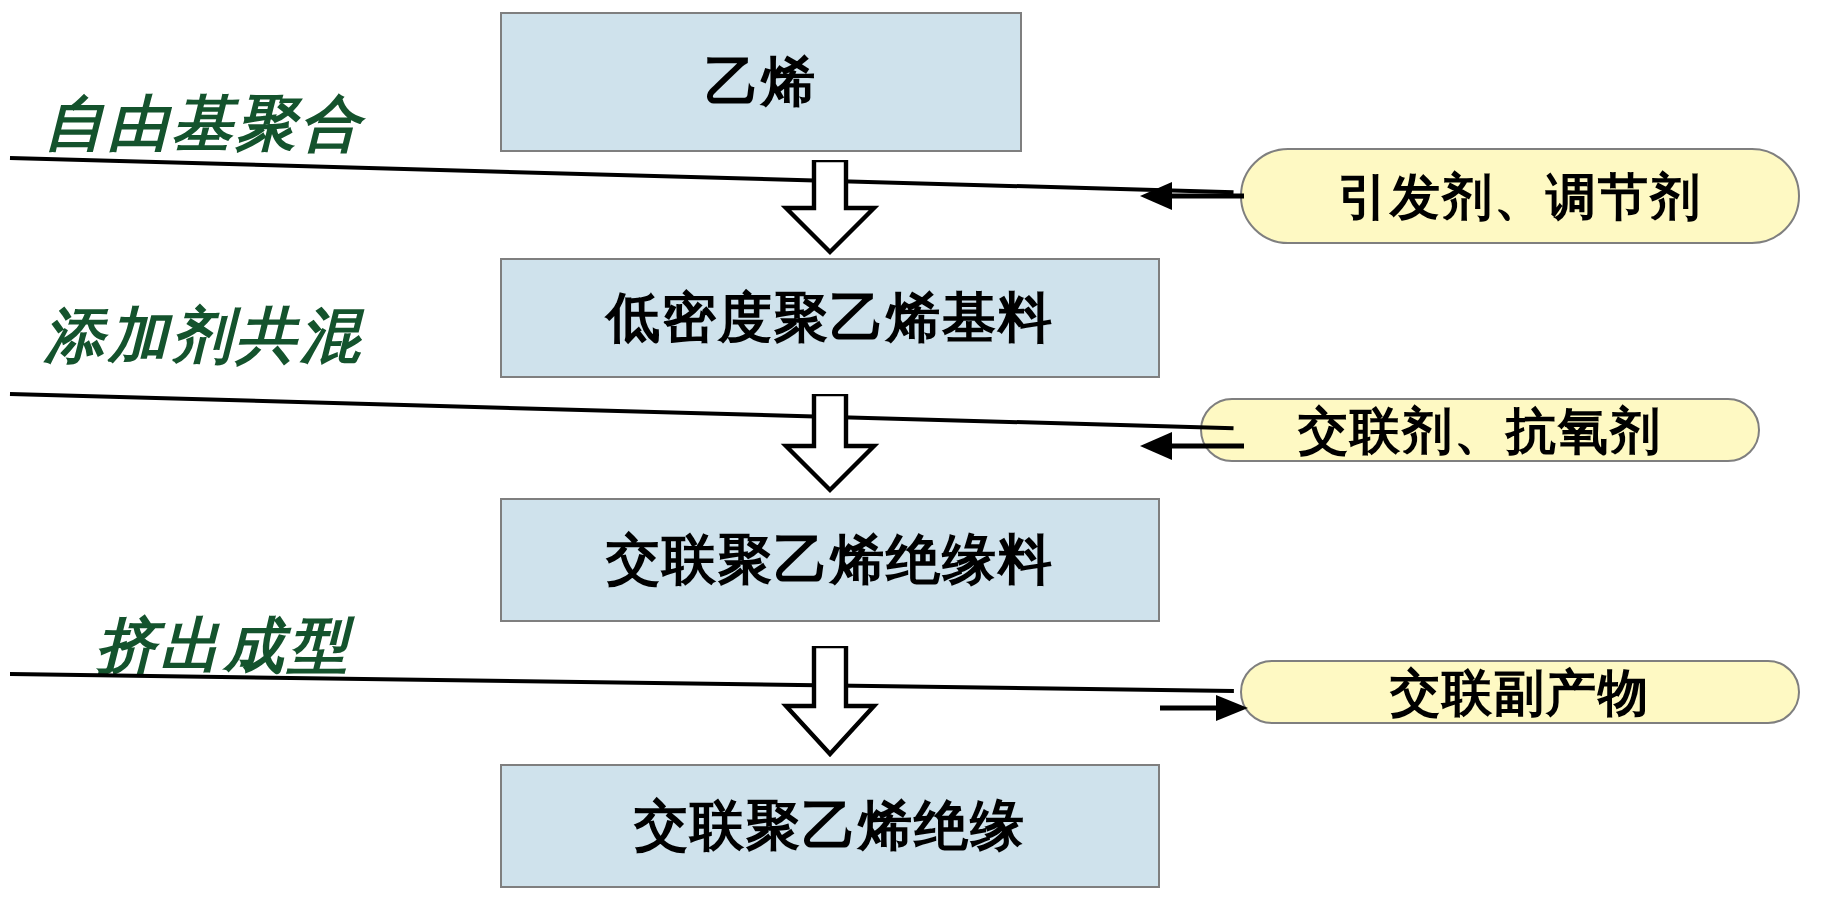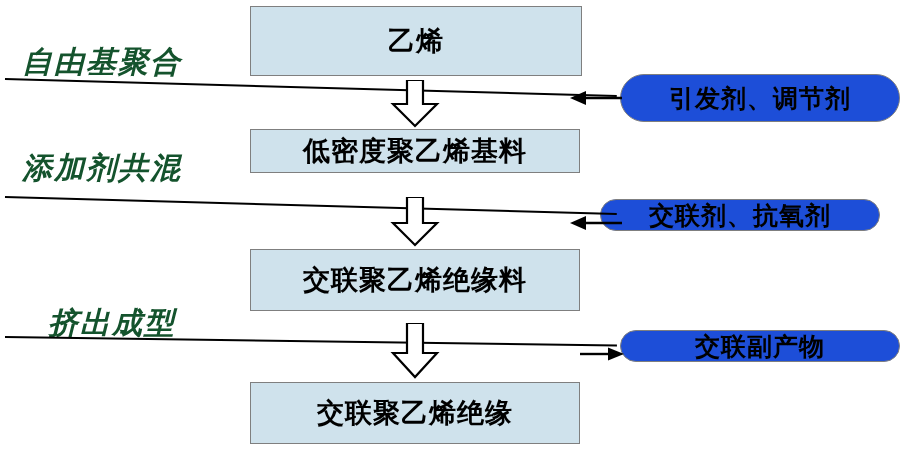--- a/index.html
+++ b/index.html
@@ -27,21 +27,21 @@
     justify-content: center;
     color: #000000;
     font-size: 27px;
     font-weight: 700;
     letter-spacing: 1px;
     font-family: "Liberation Sans", sans-serif;
   }
   .pill {
     position: absolute;
     box-sizing: border-box;
-    background: #1d4ed8;
+    background: #fef9c3;
     border: 1.5px solid #7f7f7f;
     border-radius: 26px;
     display: flex;
     align-items: center;
     justify-content: center;
     color: #000000;
     font-size: 25px;
     font-weight: 700;
     letter-spacing: 1px;
     font-family: "Liberation Sans", sans-serif;
@@ -67,23 +67,23 @@
   }
   .side-arrow {
     position: absolute;
   }
 </style>
 </head>
 <body>
 
 <div id="canvas">
 
-  <div class="box" style="left:250px; top:6px; width:332px; height:70px;">乙烯</div>
+  <div class="box" style="left:250px; top:6px; width:261px; height:70px;">乙烯</div>
 
-  <div class="box" style="left:250px; top:129px; width:330px; height:44px;">低密度聚乙烯基料</div>
+  <div class="box" style="left:250px; top:129px; width:330px; height:60px;">低密度聚乙烯基料</div>
 
   <div class="box" style="left:250px; top:249px; width:330px; height:62px;">交联聚乙烯绝缘料</div>
 
   <div class="box" style="left:250px; top:382px; width:330px; height:62px;">交联聚乙烯绝缘</div>
 
   <div class="pill" style="left:620px; top:74px; width:280px; height:48px;">引发剂、调节剂</div>
 
   <div class="pill" style="left:600px; top:199px; width:280px; height:32px;">交联剂、抗氧剂</div>
 
   <div class="pill" style="left:620px; top:330px; width:280px; height:32px;">交联副产物</div>

